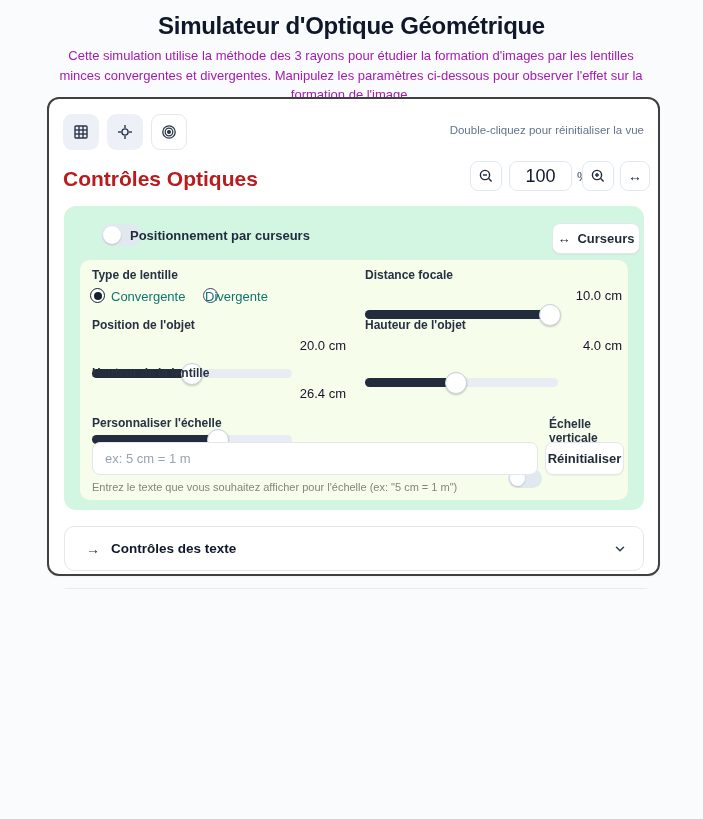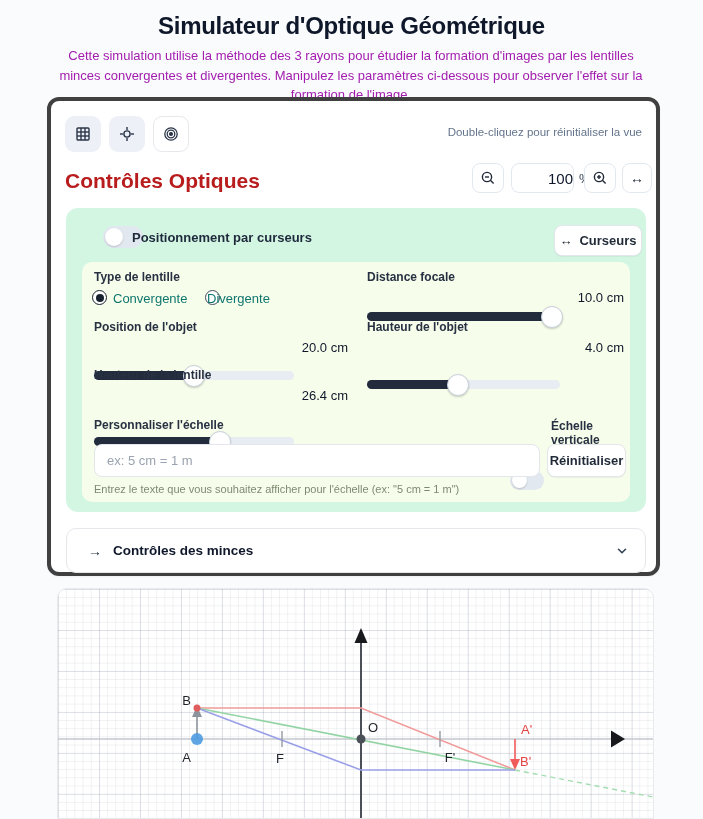--- a/index.html
+++ b/index.html
@@ -1,32 +1,32 @@
 <!DOCTYPE html>
 <html lang="fr"><head>
 <meta charset="utf-8">
 <style>
   * { margin:0; padding:0; box-sizing:border-box; }
   html,body { width:703px; }
   body { font-family:"Liberation Sans","DejaVu Sans",sans-serif; background:#fafbfc; color:#111827; }
-  .page { position:relative; width:703px; height:819px; overflow:hidden; background:#fafbfc; }
+  .page { position:relative; width:703px; height:589px; overflow:hidden; background:#fafbfc; }
   .abs { position:absolute; }
 
   .page-title { width:703px; text-align:center; font-size:24px; font-weight:700; color:#0f172a; letter-spacing:-0.3px; }
   .page-desc { width:600px; text-align:center; font-size:13px; line-height:1.5; color:#a21caf; }
 
-  .card { background:#fff; border:4px solid #404040; border-radius:12px; box-shadow:0 1px 2px rgba(16,24,40,.04); }
+  .card { background:#fff; border:2px solid #404040; border-radius:12px; box-shadow:0 1px 2px rgba(16,24,40,.04); }
 
   .tool-btn { width:36px; height:36px; border-radius:9px; display:flex; align-items:center; justify-content:center; background:#edf1f7; border:1px solid transparent; cursor:pointer; }
   .tool-btn.off { background:#fff; border:1px solid #e6e8ec; }
   .hint { font-size:11.5px; color:#64748b; text-align:right; }
 
   .h2 { font-size:21px; font-weight:700; color:#b91c1c; }
   .zbtn { height:30px; background:#fff; border:1px solid #e2e8f0; border-radius:8px; display:flex; align-items:center; justify-content:center; cursor:pointer; }
-  .zoom-input { width:63px; height:30px; border:1px solid #e2e8f0; border-radius:8px; text-align:right; font-size:15px; color:#0f172a; background:#fff; font-family:inherit; }
+  .zoom-input { width:63px; height:30px; border:1px solid #e2e8f0; border-radius:8px; text-align:center; font-size:18px; color:#0f172a; background:#fff; font-family:inherit; }
   .pct { font-size:13px; color:#334155; }
 
   .mint { background:#d3f6e3; border-radius:12px;padding-left:23px; }
   .inner { background:#f7fdeb; border-radius:10px; }
 
   .toggle { border-radius:999px; background:#e2e8f0; position:relative; cursor:pointer; }
   .toggle .knob { position:absolute; top:2px; left:2px; background:#fff; border-radius:50%; box-shadow:0 1px 2px rgba(0,0,0,.18); }
   .tgl-lg { width:40px; height:22px; } .tgl-lg .knob { width:18px; height:18px; }
   .tgl-sm { width:34px; height:19px; } .tgl-sm .knob { width:15px; height:15px; }
 
@@ -183,21 +183,21 @@
         <input class="abs text-input" style="left: 12px; top: 182px; width: 446px;" placeholder="ex: 5 cm = 1 m">
         <button class="abs wbtn" style="left:465px;top:182px;width:79px;height:33px;font-weight:600;font-size:13px;">
           <span>Réinitialiser</span>
         </button>
         <div class="abs helper" style="left:12px;top:221px;width:520px;">Entrez le texte que vous souhaitez afficher pour l'échelle (ex: "5 cm = 1 m")</div>
       </div>
     </div>
 
     <div class="abs rays-bar" style="left:15px;top:427px;width:580px;height:45px;">
       <span class="rays-arrow" style="margin-left:21px;">→</span>
-      <span class="rays-title" style="margin-left:11px;">Contrôles des minces</span>
+      <span class="rays-title" style="margin-left:11px;">Contrôles des texte</span>
       <svg style="margin-left:auto;margin-right:16px;" width="14" height="14" viewBox="0 0 16 16" fill="none" stroke="#334155" stroke-width="1.8" stroke-linecap="round" stroke-linejoin="round">
         <polyline points="4,6 8,10 12,6"></polyline>
       </svg>
     </div>
   </div>
 
   <div class="abs canvas" style="left:57px;top:588px;width:597px;height:231px;">
     <svg width="597" height="231" viewBox="0 0 597 231">
 
       <line x1="0" y1="150" x2="596" y2="150" stroke-width="1.5" stroke="#c3c7cc"></line>

